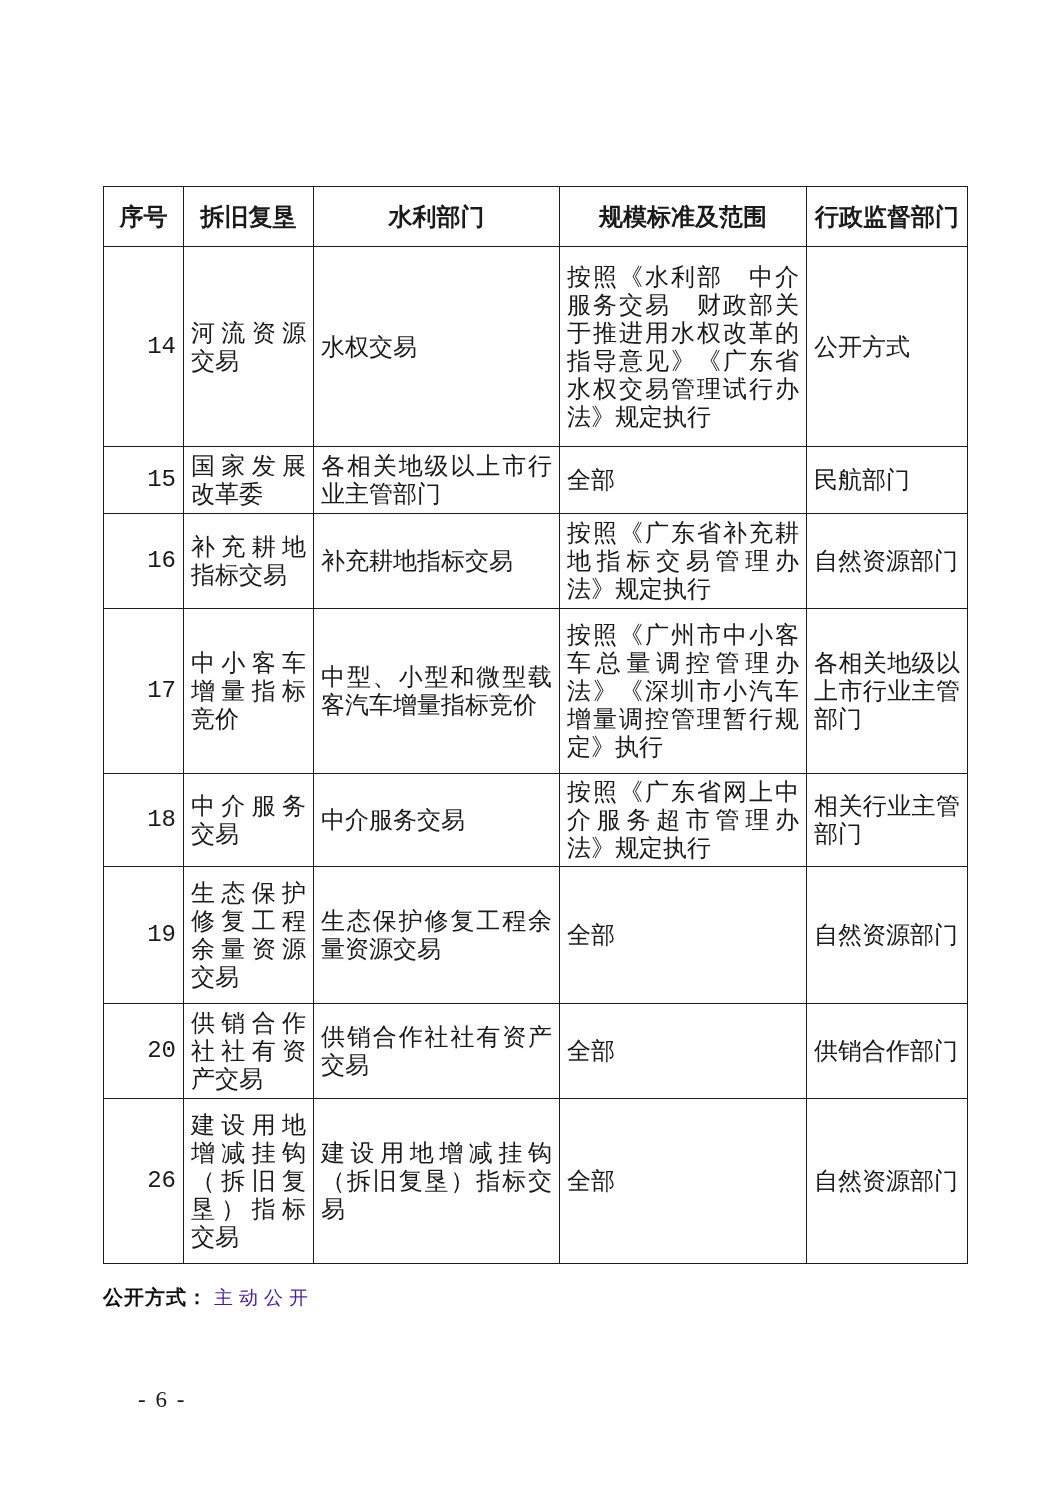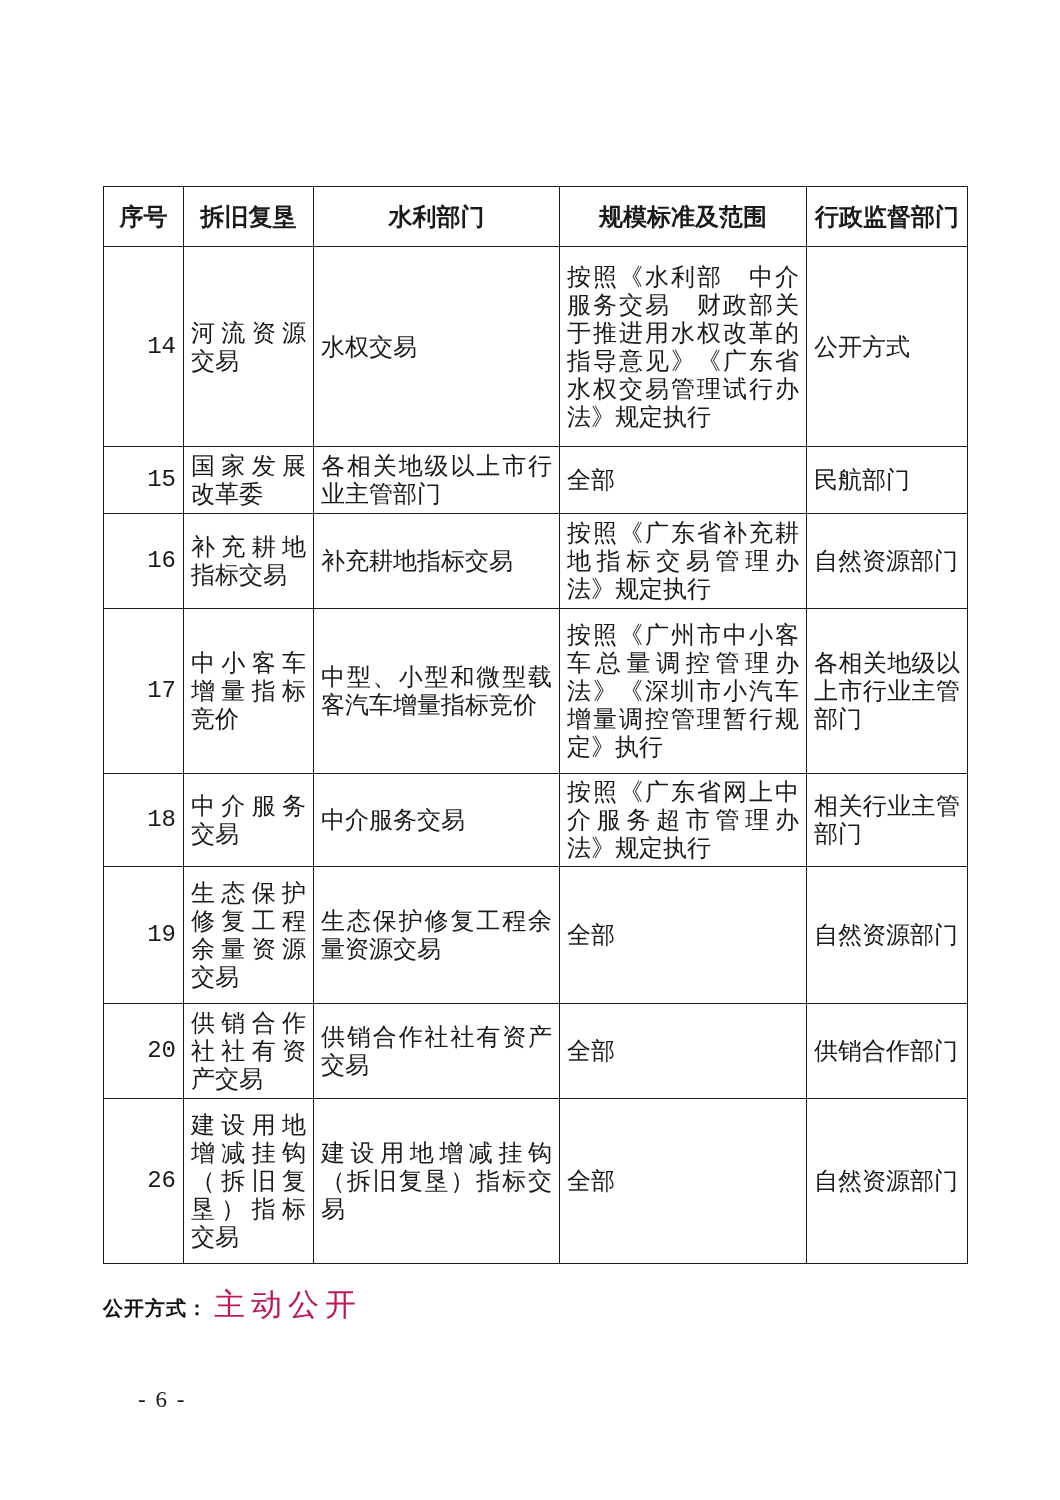--- a/index.html
+++ b/index.html
@@ -75,23 +75,23 @@
   }
   .footer-label {
     font-family: "Liberation Sans", "DejaVu Sans", sans-serif;
     font-weight: 700;
     font-size: 20px;
     letter-spacing: 1px;
     color: #111;
   }
   .footer-value {
     font-family: "Liberation Serif", "DejaVu Serif", serif;
-    font-size: 31px;
+    font-size: 19px;
     letter-spacing: 6px;
-    color: #be185d;
+    color: #4c1d95;
     margin-left: 6px;
   }
 
   .page-number {
     position: absolute;
     left: 138px;
     top: 1387px;
     font-family: "Liberation Serif", "DejaVu Serif", serif;
     font-size: 23px;
     letter-spacing: 2px;

